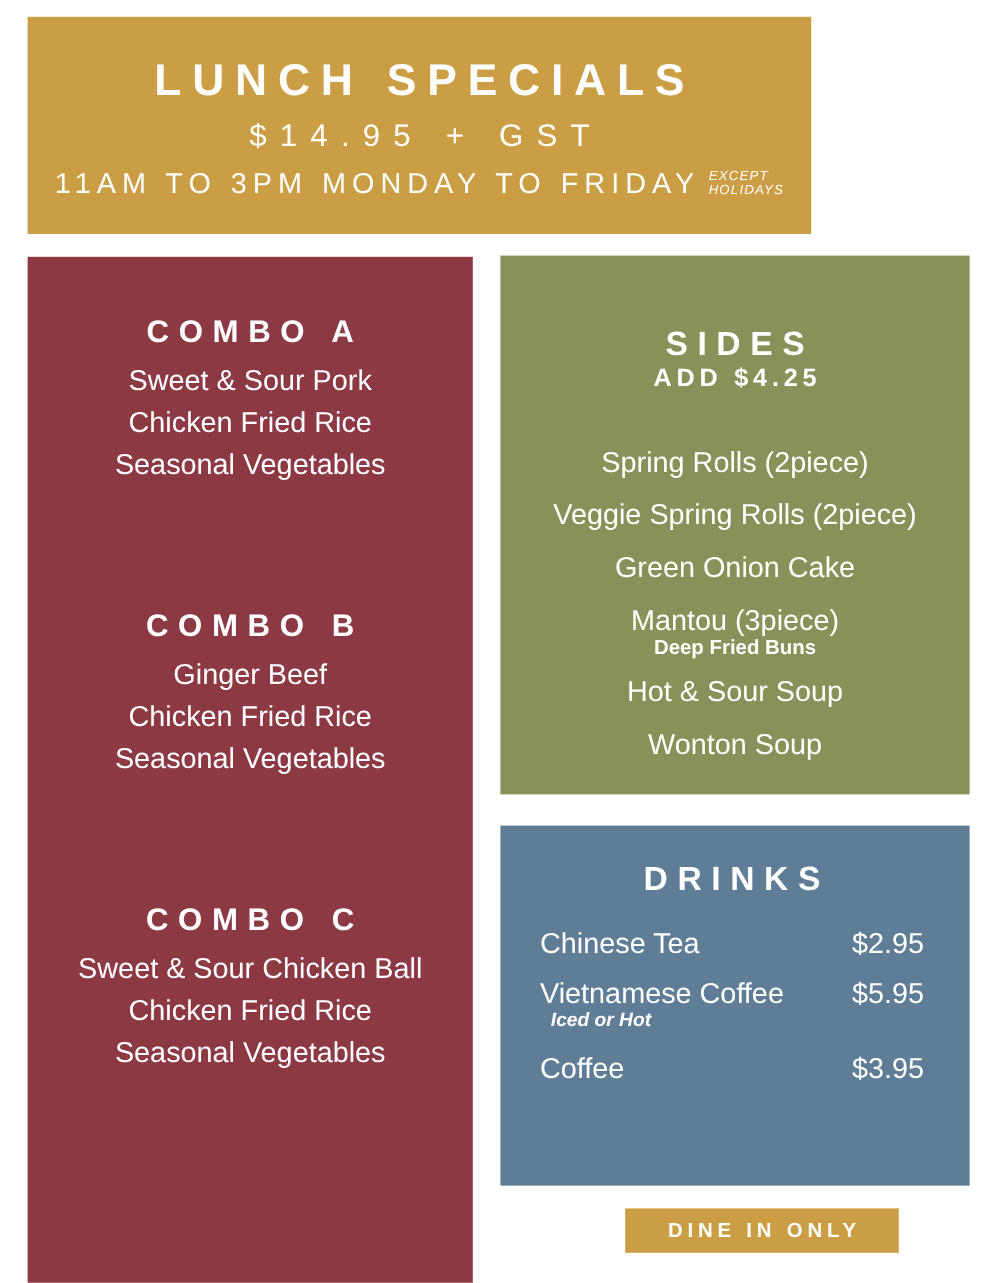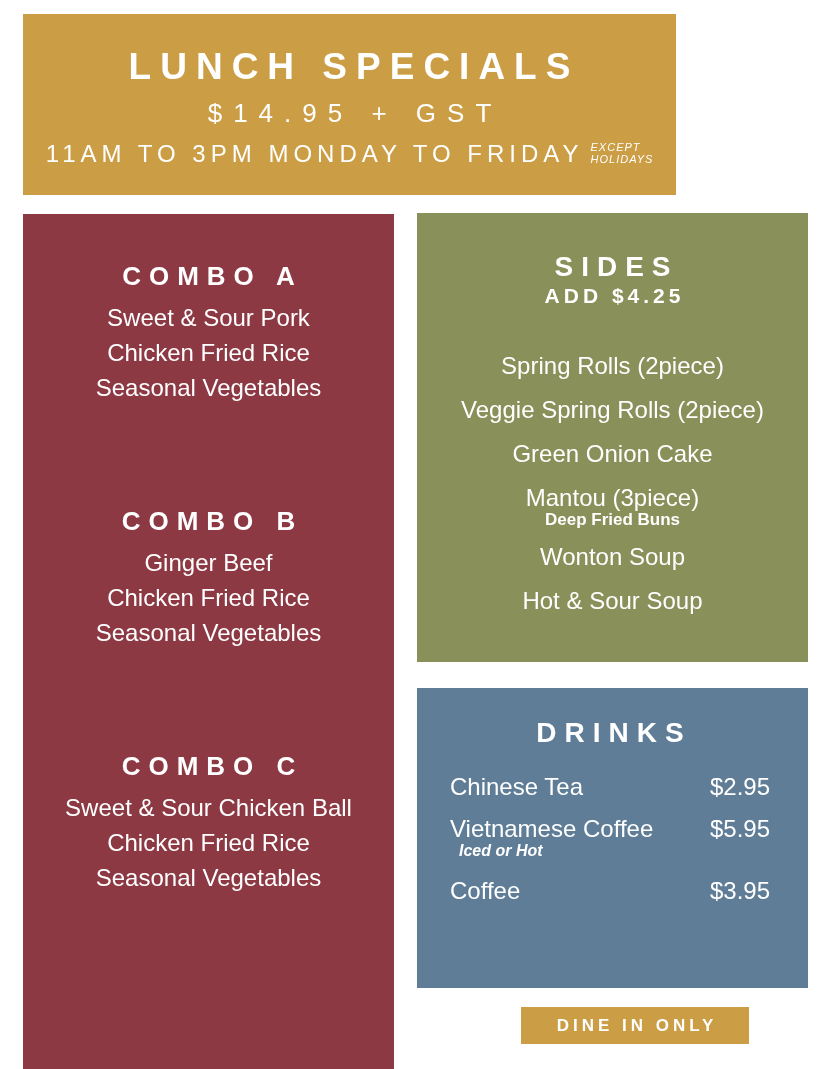--- a/index.html
+++ b/index.html
@@ -51,21 +51,21 @@
   .combo-section + .combo-section { margin-top: 100px; }
   .combo-title {
     font-size: 26px; font-weight: 700; letter-spacing: 8px;
     text-indent: 8px; line-height: 32px; margin-bottom: 8px;
   }
   .combo-item { font-size: 24px; font-weight: 400; line-height: 35px; }
 
   
   .sides {
     left: 417px; top: 213px; width: 391px; height: 449px;
-    background: #8A9059; padding-top: 38px;
+    background: #8A9059; padding-top: 58px;
   }
   .sides-title {
     font-size: 28px; font-weight: 700; letter-spacing: 8px;
     text-indent: 8px; line-height: 32px;
   }
   .sides-subtitle {
     font-size: 21px; font-weight: 700; letter-spacing: 4px;
     text-indent: 4px; line-height: 25px;
   }
   .sides-list { margin-top: 36px; }
@@ -144,22 +144,22 @@
 
   <section class="panel sides">
     <div class="sides-title">SIDES</div>
     <div class="sides-subtitle">ADD $4.25</div>
     <div class="sides-list">
       <div class="side-item">Spring Rolls (2piece)</div>
       <div class="side-item">Veggie Spring Rolls (2piece)</div>
       <div class="side-item">Green Onion Cake</div>
       <div class="side-item">Mantou (3piece)</div>
       <div class="side-note">Deep Fried Buns</div>
+      <div class="side-item">Hot &amp; Sour Soup</div>
       <div class="side-item">Wonton Soup</div>
-      <div class="side-item">Hot &amp; Sour Soup</div>
     </div>
   </section>
 
   <section class="panel drinks">
     <div class="drinks-title">DRINKS</div>
     <div class="drinks-list">
       <div class="drink-row">
         <span>Chinese Tea</span>
         <span>$2.95</span>
       </div>

